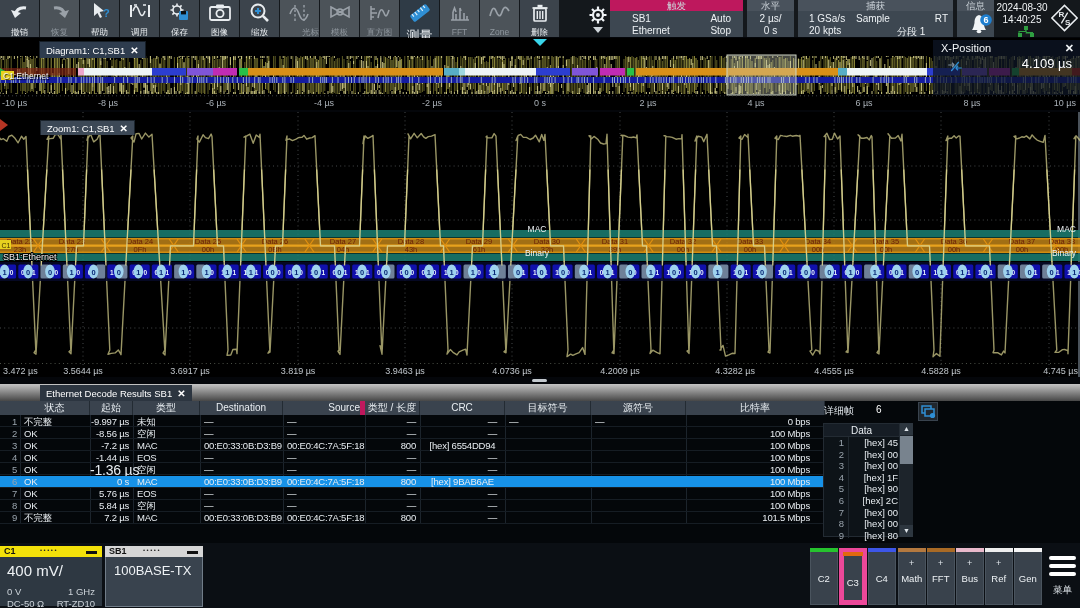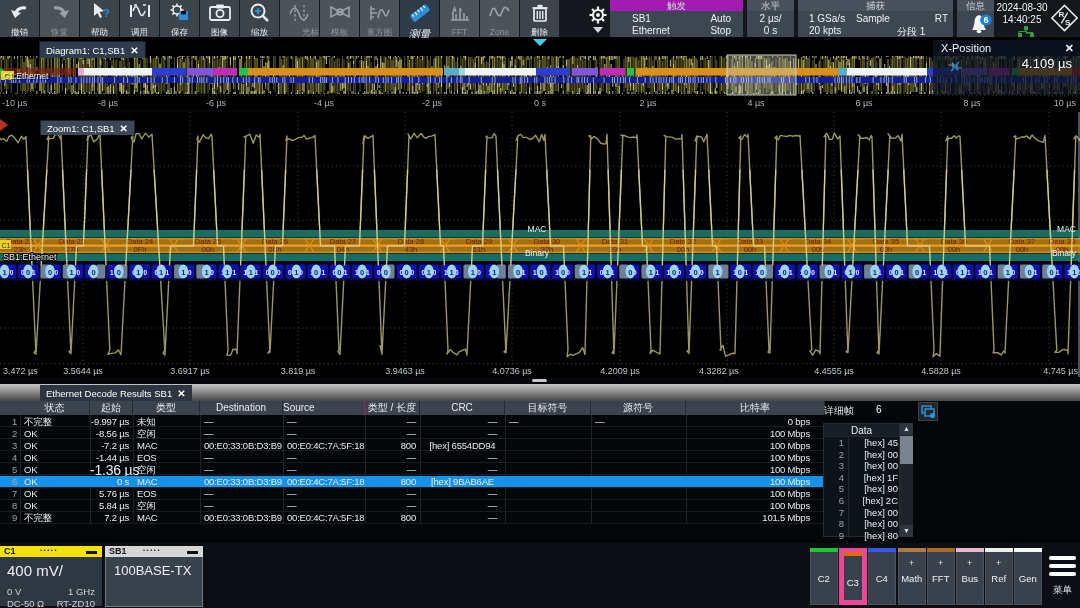--- a/index.html
+++ b/index.html
@@ -85,21 +85,21 @@
       </svg></div>
     <div style="font-size:8.5px;color:#8f979e;margin-top:-1px;">直方图</div>
   </div>
 <div class="abs" style="left:400px;top:0;width:39px;height:37px;background:#2f3b46;text-align:center;">
     <div style="margin-top:2px;"><svg width="24" height="22" viewBox="0 0 24 22">
         <g transform="rotate(-38 12 11)">
           <rect x="2" y="7" width="20" height="8" rx="1.5" fill="#2f8fd4"></rect>
           <path d="M5 7 v3 M8.5 7 v4 M12 7 v3 M15.5 7 v4 M19 7 v3" stroke="#dff0fa" stroke-width="1.2"></path>
         </g>
       </svg></div>
-    <div style="font-size:11px;color:#e9edf0;margin-top:-1px;font-style:italic;">测量</div>
+    <div style="font-size:13px;color:#e9edf0;margin-top:-1px;">测量</div>
   </div>
 <div class="abs" style="left:440px;top:0;width:39px;height:37px;background:#4c5359;text-align:center;">
     <div style="margin-top:2px;"><svg width="24" height="22" viewBox="0 0 24 22">
         <path d="M3 18 h18" stroke="#9aa1a8" stroke-width="1.5"></path>
         <path d="M5 18 V10 M5 10 l1.5 -4 l1.5 4 M8 18 V12 M12 18 V6 M12 6 l1 3 M16 18 V11 M19 18 V14" stroke="#9aa1a8" stroke-width="1.6" fill="none"></path>
       </svg></div>
     <div style="font-size:8.5px;color:#8f979e;margin-top:-1px;">FFT</div>
   </div>
 <div class="abs" style="left:480px;top:0;width:39px;height:37px;background:#4c5359;text-align:center;">
     <div style="margin-top:2px;"><svg width="24" height="22" viewBox="0 0 24 22">
@@ -118,21 +118,21 @@
   </div>
 <svg class="abs" style="left:584px;top:4px;" width="28" height="24" viewBox="0 0 28 24">
     <g stroke="#eef2f5" stroke-width="2.2" fill="none">
       <circle cx="14" cy="11" r="5"></circle>
       <path d="M14 2.5 V6 M14 16 V19.5 M5.5 11 H9 M19 11 H22.5 M8 5 L10.5 7.5 M17.5 14.5 L20 17 M20 5 L17.5 7.5 M10.5 14.5 L8 17"></path>
     </g>
     <circle cx="14" cy="11" r="2" fill="#eef2f5"></circle>
   </svg>
 <div class="abs" style="left:593px;top:27px;width:0;height:0;border-left:5px solid transparent;border-right:5px solid transparent;border-top:6px solid #cfd5da;"></div>
 <div class="abs" style="left:610px;top:0;width:135px;height:37px;background:#3d4751;border-right:2px solid #14181c;">
-    <div style="height:11px;background:#a21caf;text-align:center;font-size:9.5px;color:#cdd4da;line-height:11px;">触发</div>
+    <div style="height:11px;background:#be185d;text-align:center;font-size:9.5px;color:#cdd4da;line-height:11px;">触发</div>
     <div class="abs" style="left:22px;top:13px;font-size:10px;color:#eef2f5;">SB1</div>
     <div class="abs" style="left:22px;top:25px;font-size:10px;color:#eef2f5;">Ethernet</div>
     <div class="abs" style="right:12px;top:13px;font-size:10px;color:#eef2f5;">Auto</div>
     <div class="abs" style="right:12px;top:25px;font-size:10px;color:#eef2f5;">Stop</div>
   </div>
 <div class="abs" style="left:747px;top:0;width:49px;height:37px;background:#3d4751;border-right:2px solid #14181c;">
     <div style="height:11px;background:#49525c;text-align:center;font-size:9.5px;color:#cdd4da;line-height:11px;">水平</div>
     <div class="abs" style="left:0;top:13px;width:100%;text-align:center;font-size:10px;color:#eef2f5;">2 µs/</div>
     <div class="abs" style="left:0;top:25px;width:100%;text-align:center;font-size:10px;color:#eef2f5;">0 s</div>
   </div>
@@ -599,37 +599,37 @@
 <rect x="0" y="128" width="11" height="9" fill="#e8d21f"></rect>
       <text x="1.5" y="135.5" font-size="7" fill="#403000">C1</text>
 </svg>
 <div class="abs" style="top:254px;left:3px;font-size:9px;color:#bfc5ca;">3.472 µs</div>
     <div class="abs" style="top:254px;left:55px;width:56px;text-align:center;font-size:9px;color:#bfc5ca;">3.5644 µs</div>
     <div class="abs" style="top:254px;left:162px;width:56px;text-align:center;font-size:9px;color:#bfc5ca;">3.6917 µs</div>
     <div class="abs" style="top:254px;left:270px;width:56px;text-align:center;font-size:9px;color:#bfc5ca;">3.819 µs</div>
     <div class="abs" style="top:254px;left:377px;width:56px;text-align:center;font-size:9px;color:#bfc5ca;">3.9463 µs</div>
     <div class="abs" style="top:254px;left:484px;width:56px;text-align:center;font-size:9px;color:#bfc5ca;">4.0736 µs</div>
     <div class="abs" style="top:254px;left:592px;width:56px;text-align:center;font-size:9px;color:#bfc5ca;">4.2009 µs</div>
-    <div class="abs" style="top:254px;left:699px;width:56px;text-align:left;font-size:9px;color:#bfc5ca;">4.3282 µs</div>
+    <div class="abs" style="top:254px;left:699px;width:56px;text-align:right;font-size:9px;color:#bfc5ca;">4.3282 µs</div>
     <div class="abs" style="top:254px;left:806px;width:56px;text-align:center;font-size:9px;color:#bfc5ca;">4.4555 µs</div>
     <div class="abs" style="top:254px;left:913px;width:56px;text-align:center;font-size:9px;color:#bfc5ca;">4.5828 µs</div>
     <div class="abs" style="top:254px;left:1026px;width:52px;text-align:right;font-size:9px;color:#bfc5ca;">4.745 µs</div>
 <div class="tab" style="left:40px;top:8px;height:15px;background:#3c4856;font-size:9.5px;border:1px solid #1a232c;border-bottom:none;">Zoom1: C1,SB1<span class="x">✕</span></div>
 </div>
 <div class="abs" style="left:532px;top:378.5px;width:15px;height:3px;background:#c3c9ce;border-radius:1.5px;"></div>
 
 <div class="abs" style="left:0;top:384px;width:1080px;height:17px;background:linear-gradient(#c4c4c4,#474747);"></div>
 <div class="tab" style="left:40px;top:385px;height:16px;background:#2c3540;font-size:9.5px;">Ethernet Decode Results SB1<span class="x">✕</span></div>
 <div class="abs" style="left:0;top:401px;width:1080px;height:142px;background:#04070a;">
   <div class="abs" style="left:0;top:0;width:825px;height:14px;background:#3a434e;"></div>
   <div class="abs" style="left:20px;top:0;width:70px;height:14px;border-right:1px solid #232b33;text-align:center;font-size:10px;color:#e8edf1;line-height:14px;">状态</div>
     <div class="abs" style="left:90px;top:0;width:43px;height:14px;border-right:1px solid #232b33;text-align:center;font-size:10px;color:#e8edf1;line-height:14px;">起始</div>
     <div class="abs" style="left:133px;top:0;width:67px;height:14px;border-right:1px solid #232b33;text-align:center;font-size:10px;color:#e8edf1;line-height:14px;">类型</div>
     <div class="abs" style="left:200px;top:0;width:83px;height:14px;border-right:1px solid #232b33;text-align:center;font-size:10px;color:#e8edf1;line-height:14px;">Destination</div>
-    <div class="abs" style="left:283px;top:0;width:82px;height:14px;border-right:1px solid #be185d;text-align:left;font-size:10px;color:#e8edf1;line-height:14px;">Source</div>
+    <div class="abs" style="left:283px;top:0;width:82px;height:14px;border-right:5px solid #be185d;text-align:right;font-size:10px;color:#e8edf1;line-height:14px;">Source</div>
     <div class="abs" style="left:365px;top:0;width:55px;height:14px;border-right:1px solid #232b33;text-align:center;font-size:10px;color:#e8edf1;line-height:14px;">类型 / 长度</div>
     <div class="abs" style="left:420px;top:0;width:85px;height:14px;border-right:1px solid #232b33;text-align:center;font-size:10px;color:#e8edf1;line-height:14px;">CRC</div>
     <div class="abs" style="left:505px;top:0;width:86px;height:14px;border-right:1px solid #232b33;text-align:center;font-size:10px;color:#e8edf1;line-height:14px;">目标符号</div>
     <div class="abs" style="left:591px;top:0;width:95px;height:14px;border-right:1px solid #232b33;text-align:center;font-size:10px;color:#e8edf1;line-height:14px;">源符号</div>
     <div class="abs" style="left:686px;top:0;width:139px;height:14px;border-right:1px solid #232b33;text-align:center;font-size:10px;color:#e8edf1;line-height:14px;">比特率</div>
   <div class="abs" style="left:20px;top:14px;width:1px;height:109px;background:#1c242c;"></div>
     <div class="abs" style="left:90px;top:14px;width:1px;height:109px;background:#1c242c;"></div>
     <div class="abs" style="left:133px;top:14px;width:1px;height:109px;background:#1c242c;"></div>
     <div class="abs" style="left:200px;top:14px;width:1px;height:109px;background:#1c242c;"></div>
     <div class="abs" style="left:283px;top:14px;width:1px;height:109px;background:#1c242c;"></div>

